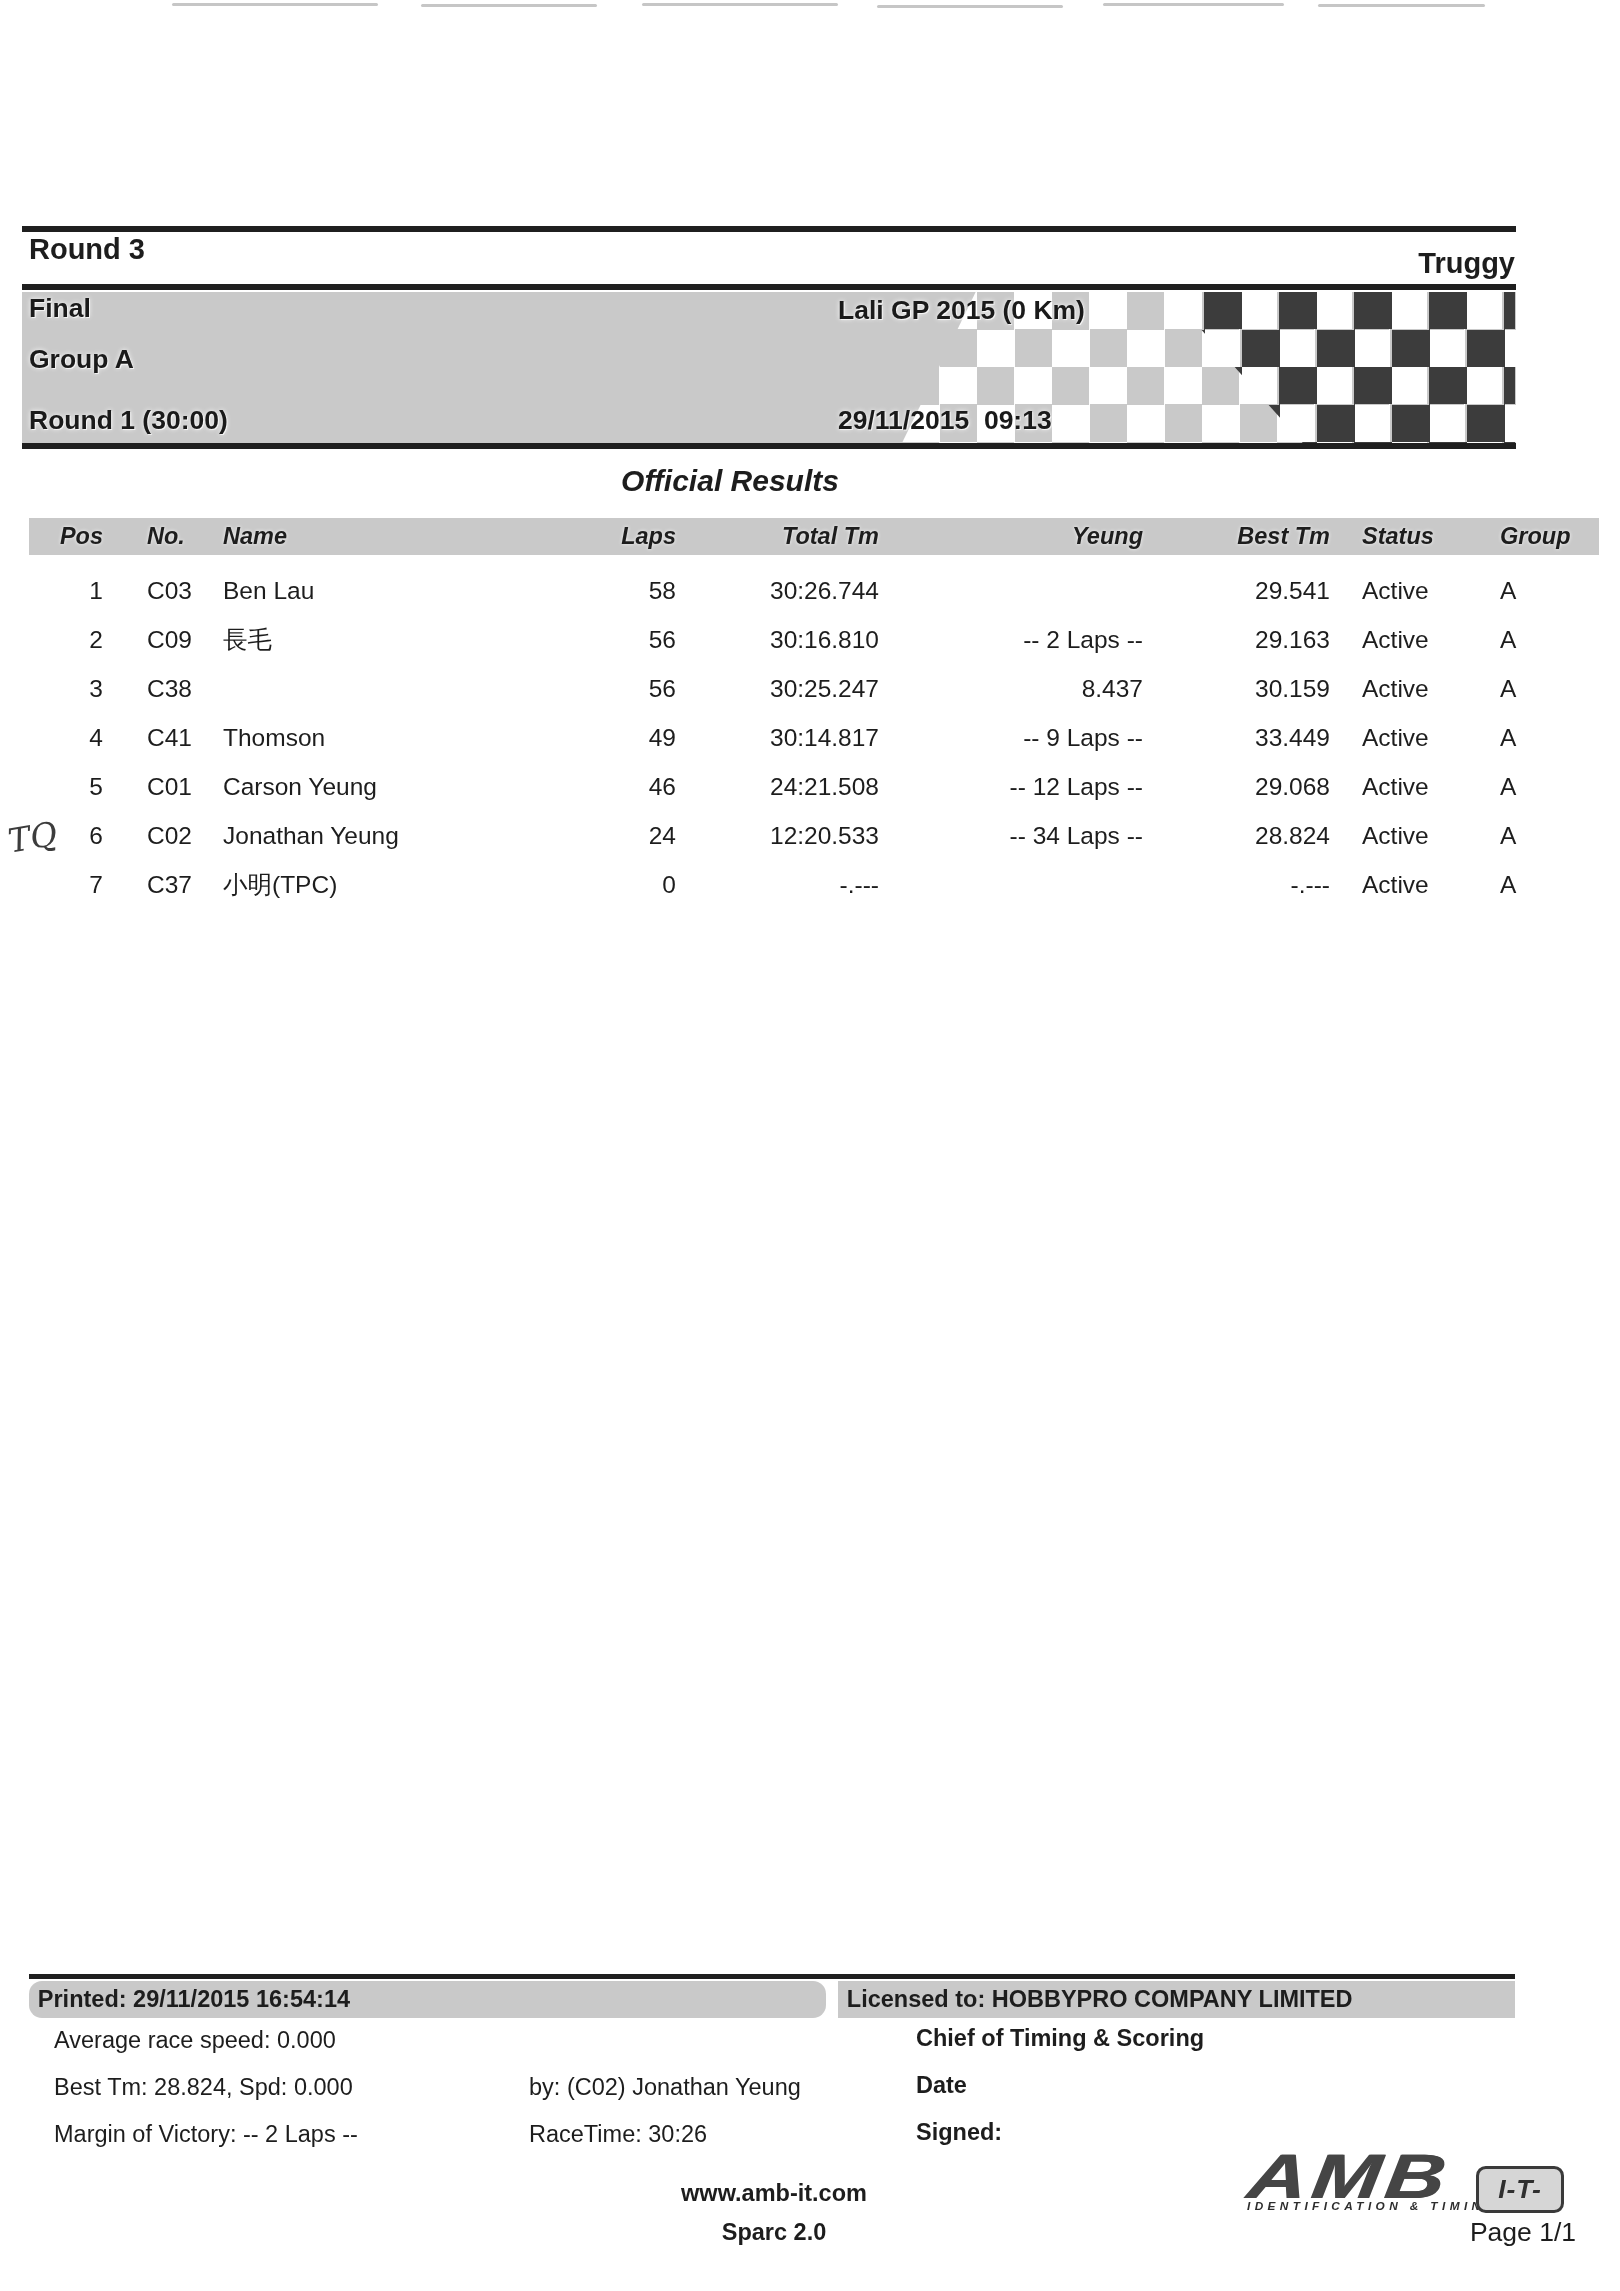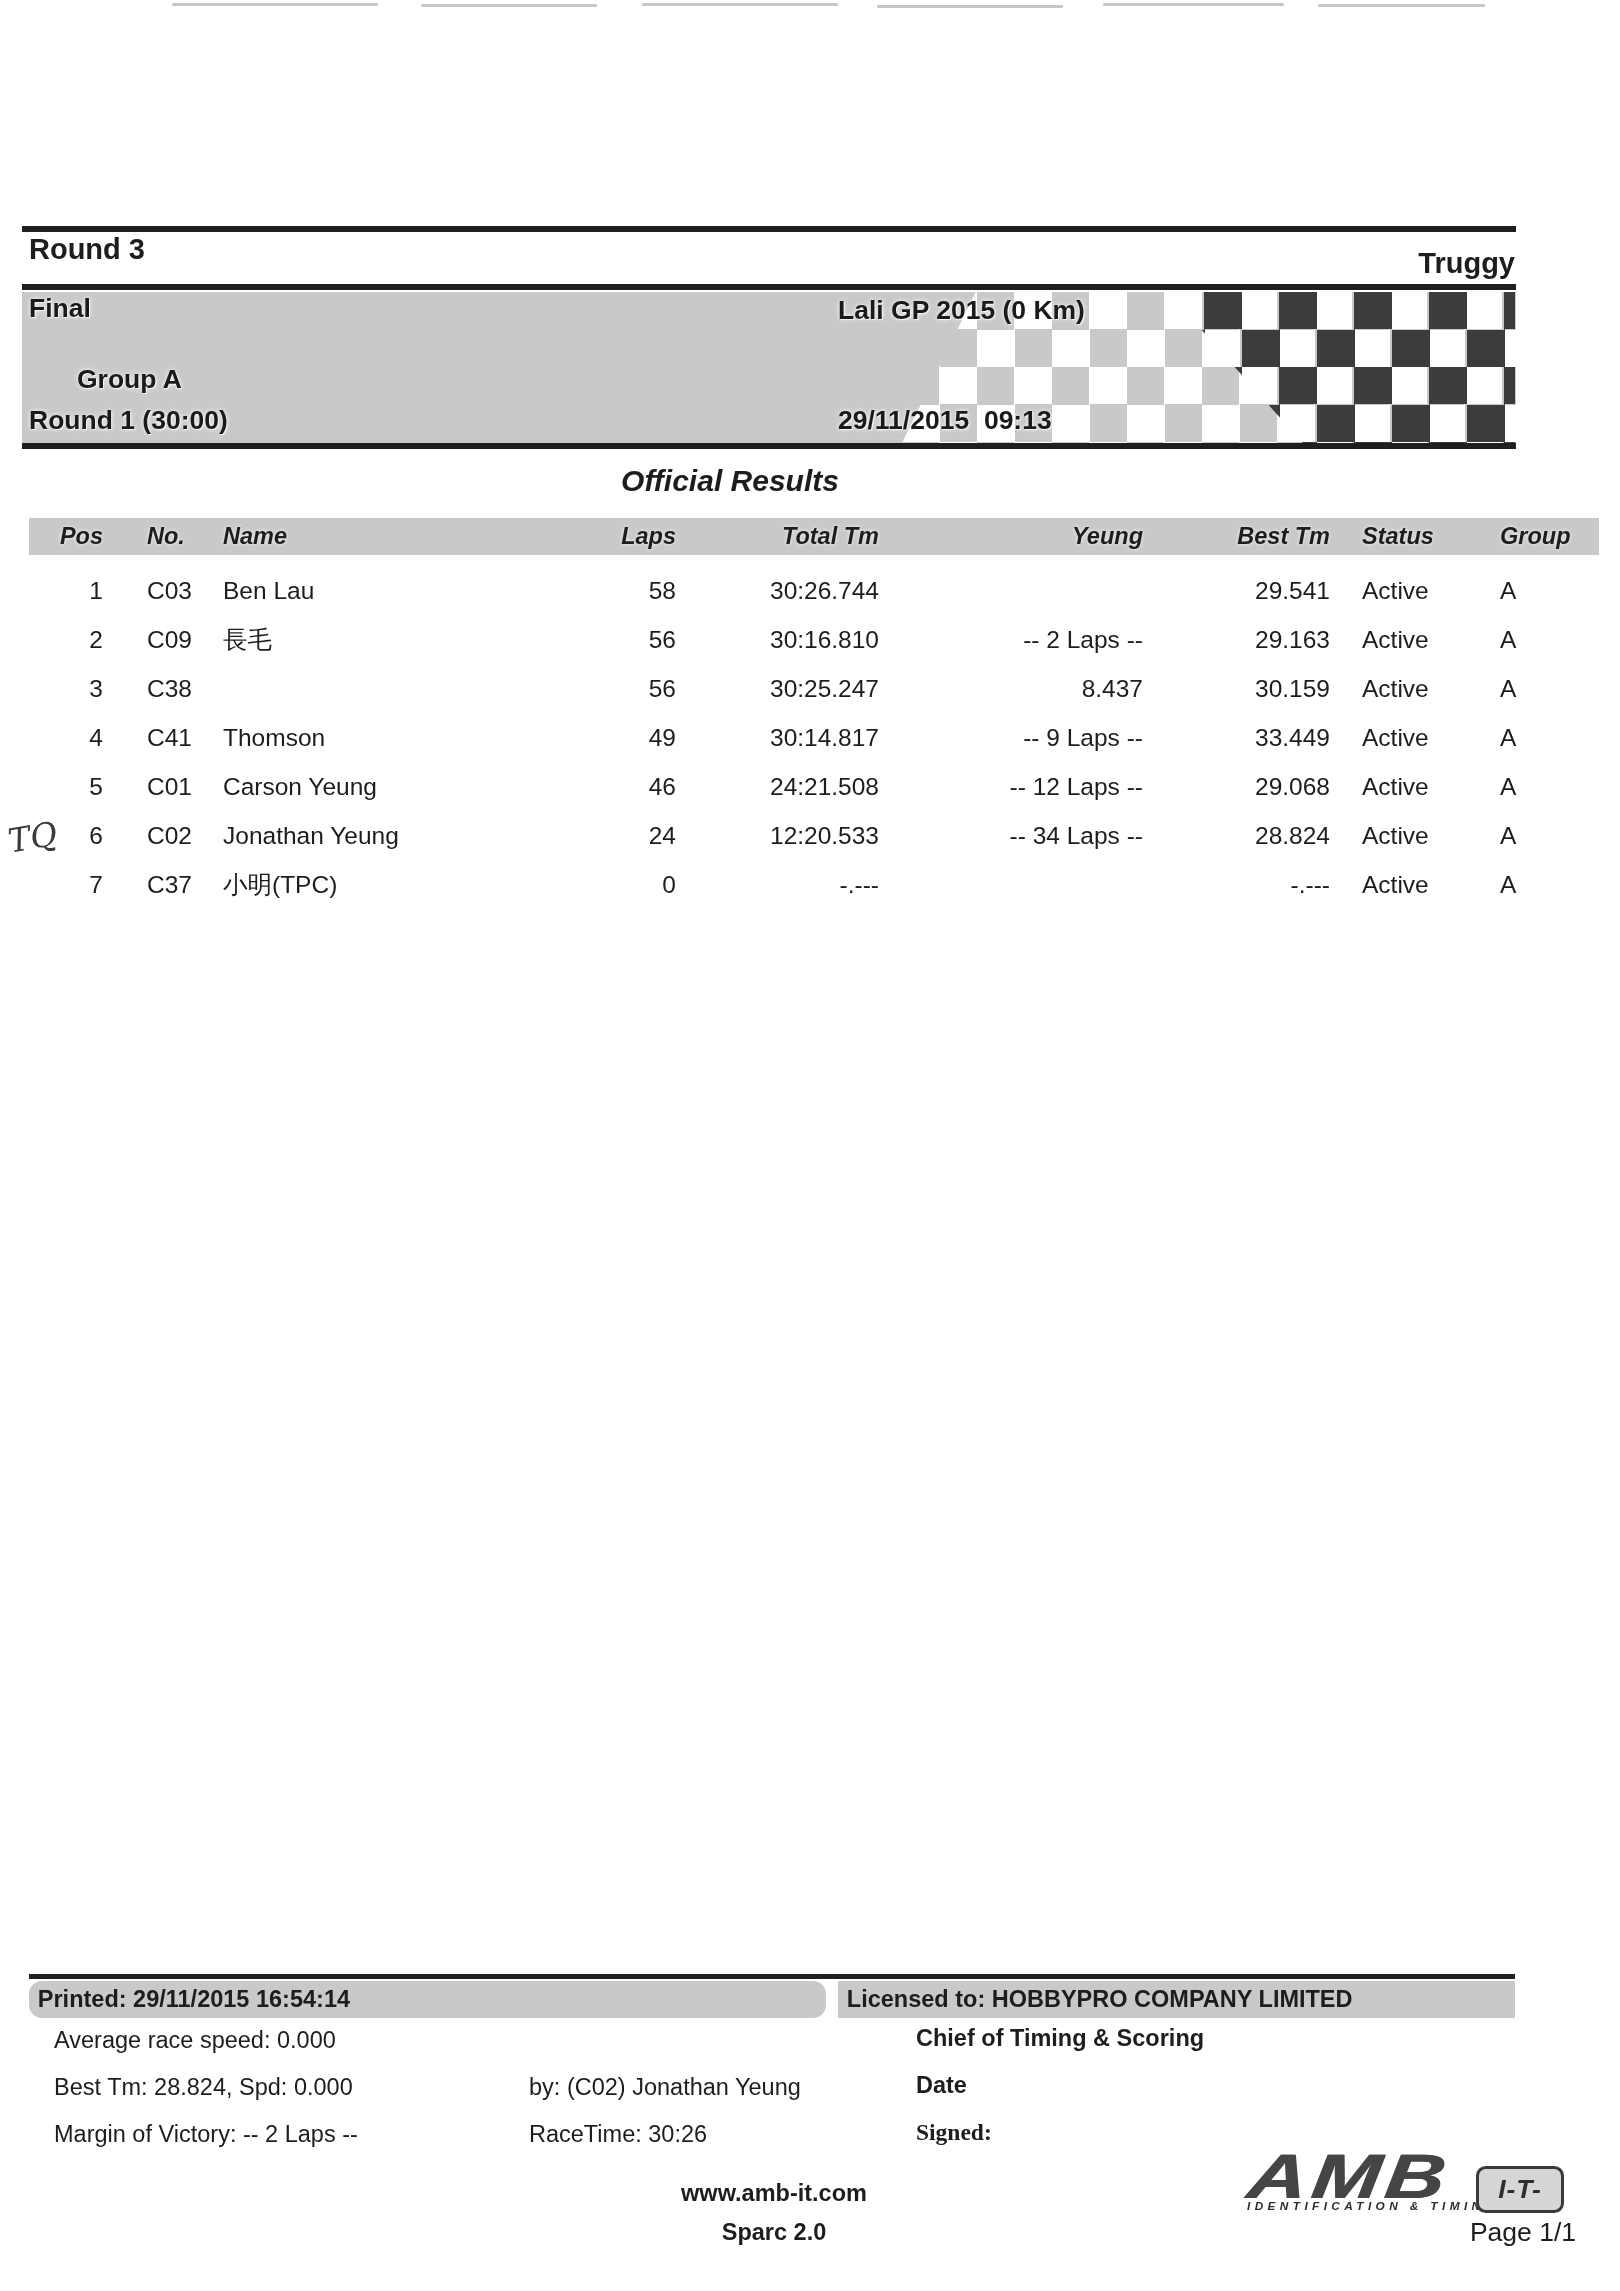--- a/index.html
+++ b/index.html
@@ -89,21 +89,21 @@
 
   <div class="rule" style="left:21.6px;top:226px;width:1494px;"></div>
   <div class="round-label">Round 3</div>
   <div class="class-label">Truggy</div>
   <div class="rule" style="left:21.6px;top:284px;width:1494px;"></div>
 
   <div class="hband"></div>
   <div class="checker checker-light"></div>
   <div class="checker checker-dark"></div>
   <div class="hband-label" style="left:29px;top:293px;">Final</div>
-  <div class="hband-label" style="left:29px;top:364px;margin-left:48px;">Group A</div>
+  <div class="hband-label" style="left:29px;top:344px;">Group A</div>
   <div class="hband-label" style="left:29px;top:405px;">Round 1 (30:00)</div>
   <div class="hband-label" style="left:838px;top:295px;">Lali GP 2015 (0 Km)</div>
   <div class="hband-label pre" style="left:838px;top:405px;">29/11/2015  09:13</div>
   <div class="rule" style="left:21.6px;top:443px;width:1494px;"></div>
 
   <div class="results-title">Official Results</div>
 
   <div class="thead-bg"></div>
   <div class="trow thead">
     <span class="c-pos hd">Pos</span>
@@ -205,21 +205,21 @@
 
   <div class="fline" style="left:54px;top:2027px;">Average race speed: 0.000</div>
   <div class="fline fbold" style="left:916px;top:2025px;">Chief of Timing &amp; Scoring</div>
 
   <div class="fline" style="left:54px;top:2074px;">Best Tm: 28.824, Spd: 0.000</div>
   <div class="fline" style="left:529px;top:2074px;">by: (C02) Jonathan Yeung</div>
   <div class="fline fbold" style="left:916px;top:2072px;">Date</div>
 
   <div class="fline" style="left:54px;top:2121px;">Margin of Victory: -- 2 Laps --</div>
   <div class="fline" style="left:529px;top:2121px;">RaceTime: 30:26</div>
-  <div class="fline fbold" style="left:916px;top:2119px;font-family:Liberation Serif, serif;">Signed:</div>
+  <div class="fline fbold" style="left:916px;top:2119px;">Signed:</div>
 
   <div class="center-col" style="top:2180px;">www.amb-it.com</div>
   <div class="center-col" style="top:2219px;">Sparc 2.0</div>
 
   <div>
     <div class="amb-text">AMB</div>
     <div class="amb-sub">IDENTIFICATION &amp; TIMING</div>
     <div class="amb-badge">I-T-</div>
   </div>
   <div class="page-number">Page 1/1</div>

